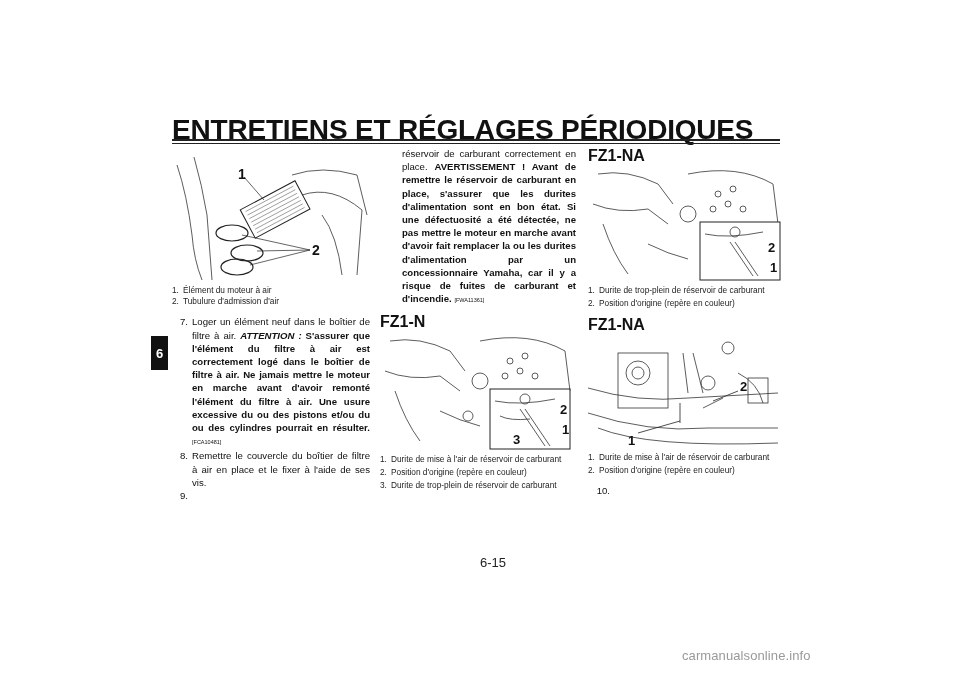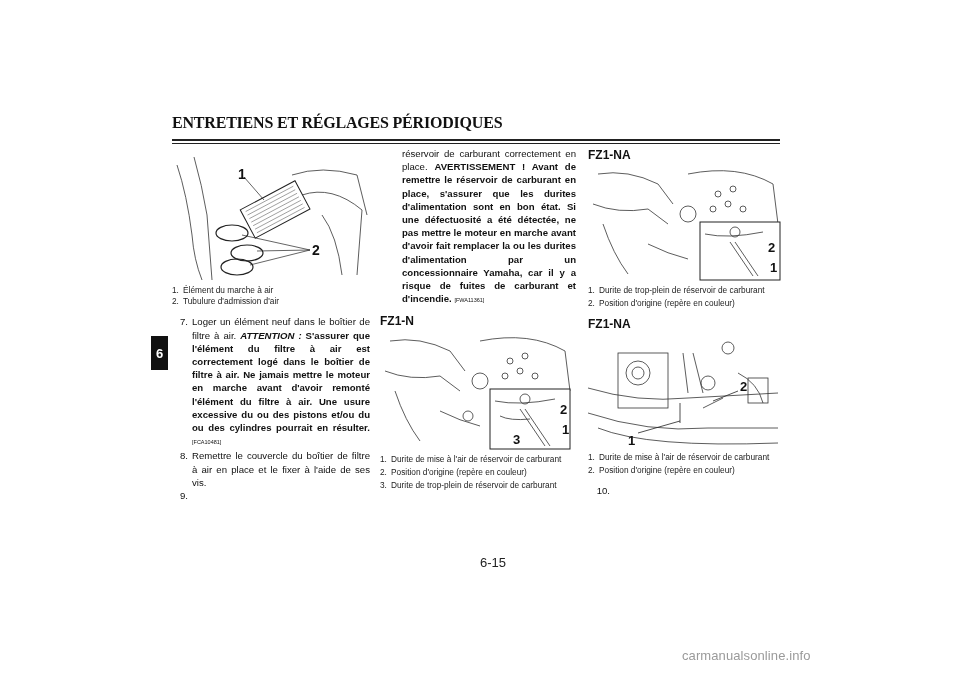--- a/index.html
+++ b/index.html
@@ -1,34 +1,34 @@
 <!DOCTYPE html>
 <html><head>
 <meta charset="utf-8">
 <style>
   html, body { margin: 0; padding: 0; background: #ffffff; }
   body { width: 960px; height: 678px; position: relative; overflow: hidden;
          font-family: "Liberation Sans", sans-serif; color: #111; }
-  .header-title { position: absolute; left: 172px; top: 114px; font-size: 16px; font-weight: bold;
-                  letter-spacing: -0.2px; color: #111; font-family: Liberation Serif, serif; }
+  .header-title { position: absolute; left: 172px; top: 114px; font-size: 28px; font-weight: bold;
+                  letter-spacing: -0.2px; color: #111; }
   .rule1 { position: absolute; left: 172px; top: 139px; width: 608px; height: 2px; background: #222; }
   .rule2 { position: absolute; left: 172px; top: 143px; width: 608px; height: 1px; background: #222; }
   .side-tab { position: absolute; left: 151px; top: 336px; width: 17px; height: 34px; background: #111;
               color: #fff; font-weight: bold; font-size: 13px; display: flex; align-items: center; justify-content: center; }
   .col { position: absolute; font-size: 9.6px; line-height: 13.2px; }
   .caption { font-size: 8.3px; line-height: 11.2px; color: #222; }
   .caption .it { display: flex; }
   .caption .n { width: 11px; flex: none; }
   .step { display: flex; text-align: justify; }
   .step .n { width: 16px; flex: none; text-align: right; padding-right: 4px; }
   .step .t { flex: 1; }
   .b { font-weight: bold; }
   .bi { font-weight: bold; font-style: italic; }
   .ref { font-size: 5.5px; font-weight: normal; vertical-align: baseline; }
-  .model { font-weight: bold; font-size: 12px; margin: 0; }
+  .model { font-weight: bold; font-size: 16px; margin: 0; }
   .fig { position: relative; border: none; background: #fff; }
   .fig svg { display: block; }
   .pageno { position: absolute; left: 480px; top: 555px; font-size: 13px; color: #222; }
   .watermark { position: absolute; left: 682px; top: 648px; font-size: 13px; color: #9a9a9a; letter-spacing: 0.1px; }
 </style>
 </head>
 <body>
 
 <div class="header-title">ENTRETIENS ET RÉGLAGES PÉRIODIQUES</div>
 <div class="rule1"></div>
@@ -72,21 +72,21 @@
         <line x1="138" y1="95" x2="85" y2="96"></line>
         <line x1="138" y1="95" x2="78" y2="110"></line>
       </g>
       <text x="66" y="24" font-family="Liberation Sans, sans-serif" font-weight="bold" font-size="14" fill="#111">1</text>
       <text x="140" y="100" font-family="Liberation Sans, sans-serif" font-weight="bold" font-size="14" fill="#111">2</text>
     </svg>
   </div>
   <div class="caption" style="margin-top:2px;">
     <div class="it">
         <span class="n">1.</span>
-        <span>Élément du marche à air</span>
+        <span>Élément du moteur à air</span>
       </div>
     <div class="it">
         <span class="n">2.</span>
         <span>Tubulure d'admission d'air</span>
       </div>
   </div>
   <div style="height:8px"></div>
   <div class="step">
     <span class="n">7.</span>
     <span class="t"><span>Loger un élément neuf dans le boîtier de filtre à air.</span> <span class="bi">ATTENTION :</span> <span class="b">S'assurer que l'élément du filtre à air est correctement logé dans le boîtier de filtre à air. Ne jamais mettre le moteur en marche avant d'avoir remonté l'élément du filtre à air. Une usure excessive du ou des pistons et/ou du ou des cylindres pourrait en résulter.</span> <span class="ref">[FCA10481]</span></span>

